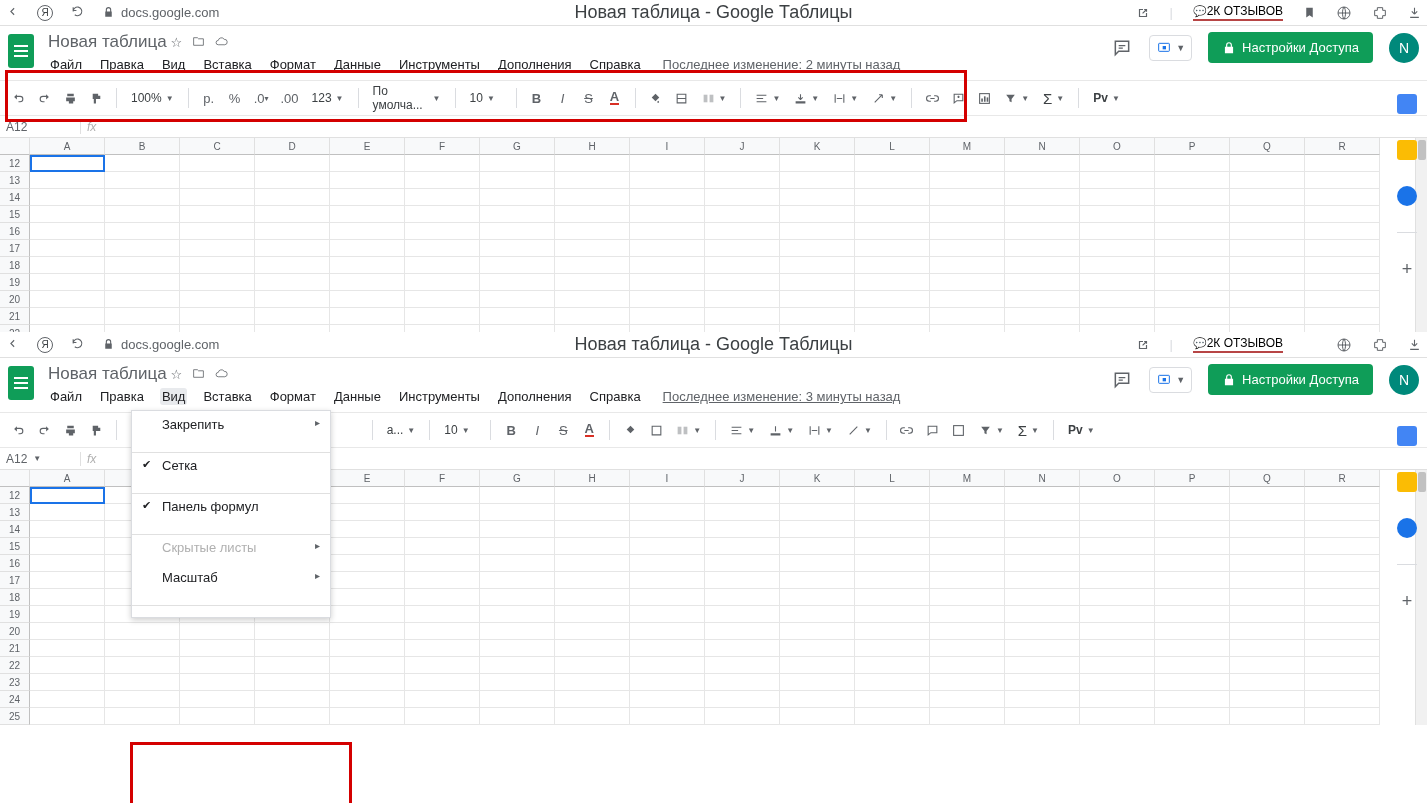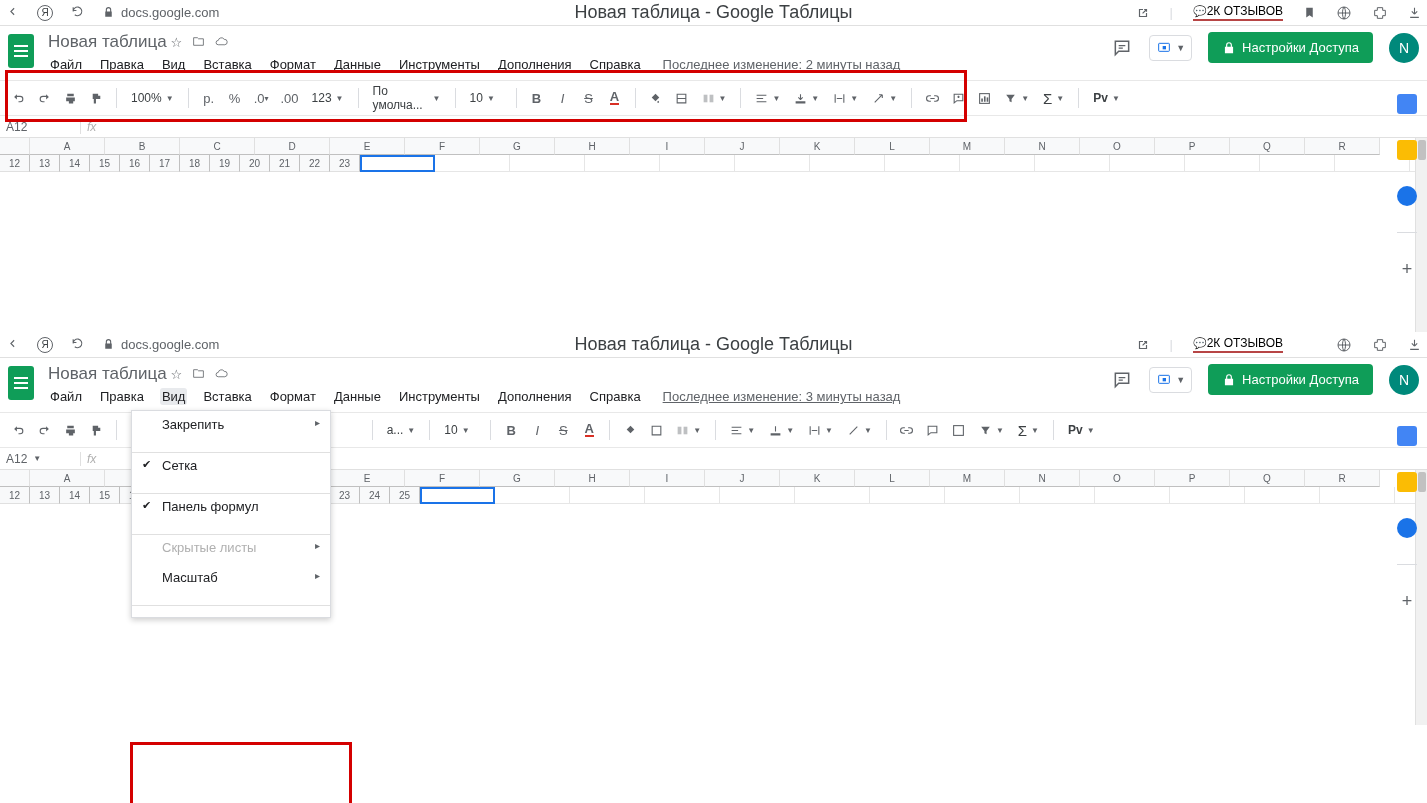--- a/index.html
+++ b/index.html
@@ -50,21 +50,21 @@
   .formula-row { height:22px; display:flex; align-items:center; border-bottom:1px solid #e0e0e0; font-size:12px; color:#5f6368;}
   .name-box { width:80px; padding-left:6px; display:flex; align-items:center; gap:6px;}
   .name-box .tri { font-size:8px; }
   .fx { font-style:italic; color:#b0b0b0; padding:0 6px; border-left:1px solid #e0e0e0;}
   .colheads { display:flex; }
   .ch-corner { width:30px; height:17px; background:#f8f9fa; border-right:1px solid #e0e0e0; border-bottom:1px solid #c0c0c0; }
   .ch { width:75px; height:17px; background:#f8f9fa; border-right:1px solid #e0e0e0; border-bottom:1px solid #c0c0c0; font-size:10px; color:#5f6368; display:flex; align-items:center; justify-content:center;}
   .rh { width:30px; height:17px; background:#f8f9fa; border-right:1px solid #c0c0c0; border-bottom:1px solid #e0e0e0; font-size:10px; color:#5f6368; display:flex; align-items:center; justify-content:center;}
   .cell { width:75px; height:17px; border-right:1px solid #e6e6e6; border-bottom:1px solid #e6e6e6; }
   .grid-body { display:flex; }
-  .rows { display:flex; }
+  .rows { display:flex; flex-direction:column; }
   .row { display:flex; }
   .selected-cell { border:2px solid #1a73e8; }
   .grid-container{position:relative; overflow:hidden;}
   .sc-rail { position:absolute; right:0; width:12px; background:#f1f1f1; border-left:1px solid #e0e0e0;}
   .sc-thumb { background:#c1c1c1; border-radius:2px; width:8px; margin:2px; height:20px;}
 
   
   .side-panel { position:absolute; right:0; top:86px; width:40px; display:flex; flex-direction:column; align-items:center; gap:26px; padding-top:8px;}
   .sp-icon { width:20px; height:20px; border-radius:3px; }
   .sp-cal { background:#4285f4; }

